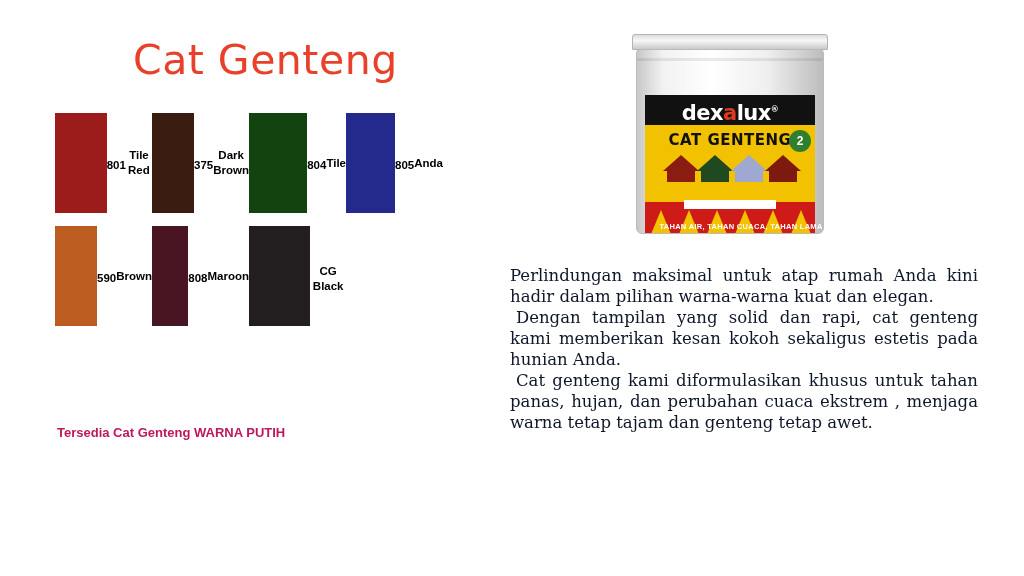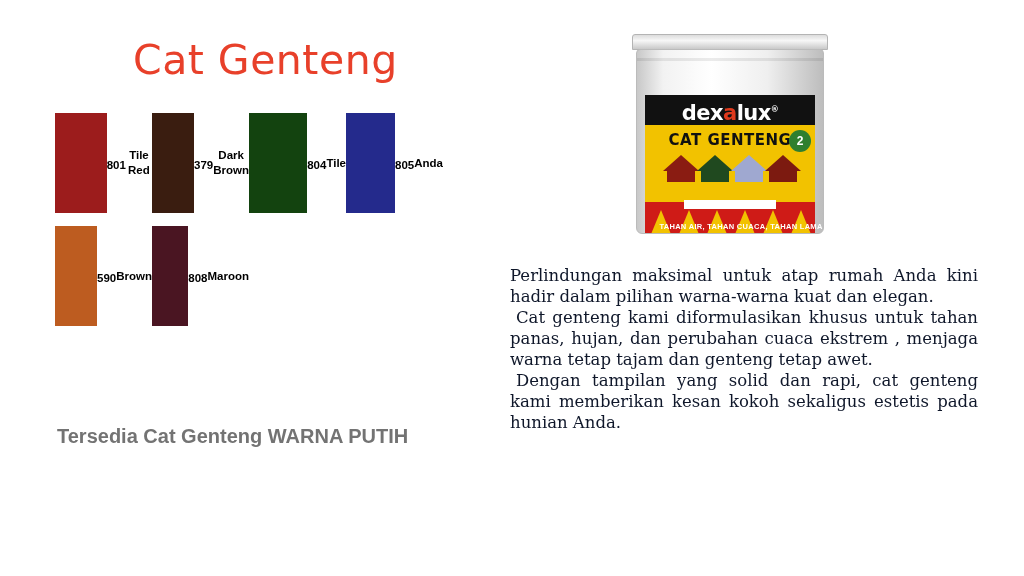--- a/index.html
+++ b/index.html
@@ -68,23 +68,23 @@
     color: #000000;
     line-height: 15px;
     text-align: center;
   }
 
   
   .footnote {
     position: absolute;
     left: 57px;
     top: 425px;
-    font-size: 20px;
-    font-weight: bold;
-    color: #737373;
+    font-size: 13px;
+    font-weight: bold;
+    color: #be185d;
     white-space: nowrap;
   }
 
   
   .can-wrap {
     position: absolute;
     left: 620px;
     top: 34px;
     width: 220px;
     height: 200px;
@@ -276,21 +276,21 @@
   <div class="swatch-grid">
 
     <div class="swatch-cell">
       <span class="swatch-chip" style="background:#9c1c1c"></span>
       <span class="swatch-code">801</span>
       <span class="swatch-name">Tile Red</span>
     </div>
 
     <div class="swatch-cell">
       <span class="swatch-chip" style="background:#3a1d10"></span>
-      <span class="swatch-code">379</span>
+      <span class="swatch-code">375</span>
       <span class="swatch-name">Dark Brown</span>
     </div>
 
     <div class="swatch-cell">
       <span class="swatch-chip" style="background:#13430f"></span>
       <span class="swatch-code">804</span>
       <span class="swatch-name">Tile</span>
     </div>
 
     <div class="swatch-cell">
@@ -305,20 +305,25 @@
       <span class="swatch-name">Brown</span>
     </div>
 
     <div class="swatch-cell">
       <span class="swatch-chip" style="background:#4a1522"></span>
       <span class="swatch-code">808</span>
       <span class="swatch-name">Maroon</span>
     </div>
 
 
+    <div class="swatch-cell">
+      <span class="swatch-chip" style="background:#231f20"></span>
+      <span class="swatch-code">CG Black</span>
+      <span class="swatch-name"></span>
+    </div>
 
   </div>
 
   <div class="footnote">Tersedia Cat Genteng WARNA PUTIH</div>
 
   <div class="can-wrap">
     <div class="can-lid"></div>
     <div class="can-body">
       <div class="can-band-top"></div>
 
@@ -358,17 +363,17 @@
         <span class="burst-ray" style="left:114px"></span>
         <span class="burst-ray" style="left:142px"></span>
       </div>
       <div class="white-strip"></div>
       <div class="tagline">TAHAN AIR, TAHAN CUACA, TAHAN LAMA</div>
     </div>
   </div>
 
   <div class="description">
     <p>Perlindungan maksimal untuk atap rumah Anda kini hadir dalam pilihan warna-warna kuat dan elegan.</p>
+    <p>Dengan tampilan yang solid dan rapi, cat genteng kami memberikan kesan kokoh sekaligus estetis pada hunian Anda.</p>
     <p>Cat genteng kami diformulasikan khusus untuk tahan panas, hujan, dan perubahan cuaca ekstrem , menjaga warna tetap tajam dan genteng tetap awet.</p>
-    <p>Dengan tampilan yang solid dan rapi, cat genteng kami memberikan kesan kokoh sekaligus estetis pada hunian Anda.</p>
   </div>
 
 </div>
 
 </body></html>

